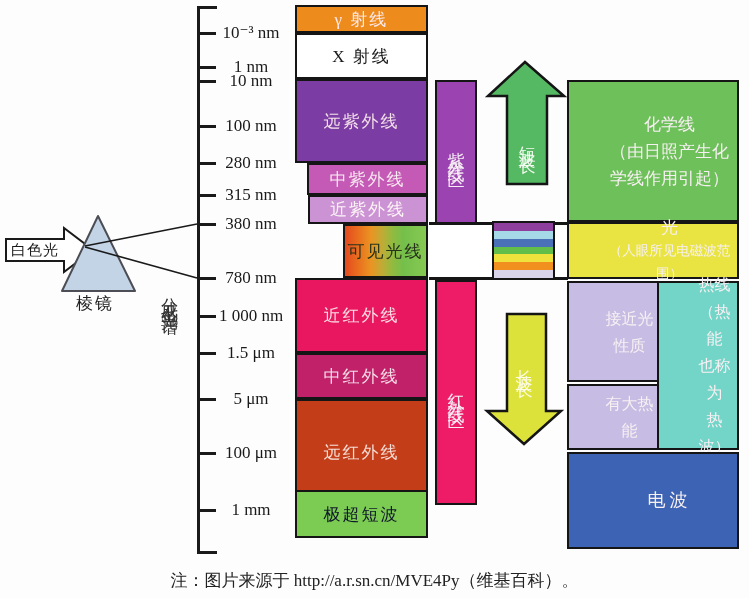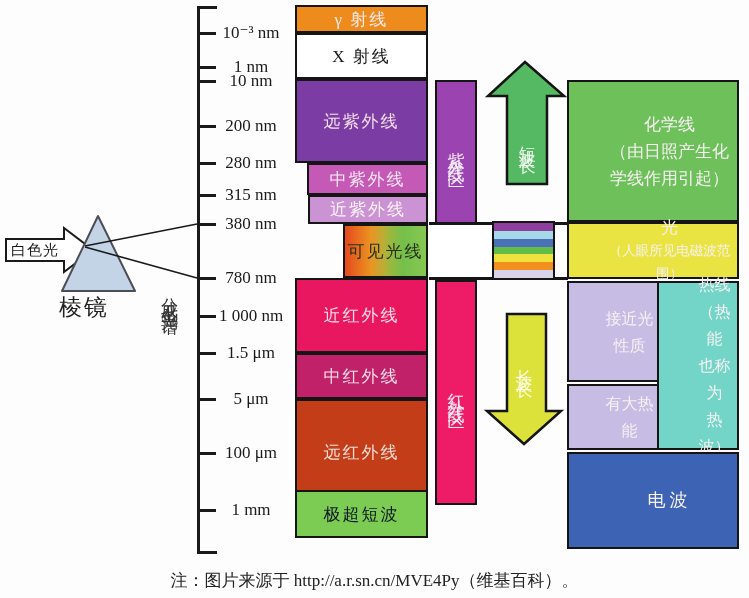--- a/index.html
+++ b/index.html
@@ -46,22 +46,22 @@
   #box-light{left:567px;top:222px;width:172px;height:57px;line-height:23px;}
   #box-light .sub{font-size:13.5px;letter-spacing:0;}
   #box-near-light{left:567px;top:281px;width:92px;height:101px;font-size:16px;}
   #box-heat-energy{left:567px;top:384px;width:92px;height:66px;font-size:16px;}
   #box-heat-ray{left:657px;top:281px;width:82px;height:169px;font-size:16px;line-height:27px;}
   #box-radio{left:567px;top:452px;width:172px;height:97px;font-size:18px;letter-spacing:4px;}
 
   
   #white-light-label{position:absolute;left:7px;top:239px;width:56px;height:22px;line-height:22px;
                      text-align:center;font-size:15px;color:#1a1a1a;letter-spacing:1px;}
-  #prism-label{position:absolute;left:56px;top:292px;width:56px;text-align:center;
-               font-size:23px;color:#222222;letter-spacing:2px;}
+  #prism-label{position:absolute;left:76px;top:292px;width:56px;text-align:left;
+               font-size:17px;color:#222222;letter-spacing:2px;}
   #split-label{position:absolute;left:158px;top:284px;writing-mode:vertical-rl;
                font-size:17px;letter-spacing:4px;color:#333333;}
 
   
   #note{position:absolute;left:0;right:0;top:569px;text-align:center;font-size:17px;color:#222222;}
 </style>
 </head>
 <body>
 
 <div id="canvas">
@@ -84,21 +84,21 @@
     <div class="axis-cap" style="top:6px;"></div>
     <div class="axis-cap" style="top:551px;"></div>
     <div id="axis-ticks">
         <div class="tick" style="top: 32px;"></div>
         <div class="tick-label" style="top: 22px;">10⁻³ nm</div>
         <div class="tick" style="top: 66px;"></div>
         <div class="tick-label" style="top: 56px;">1 nm</div>
         <div class="tick" style="top: 80px;"></div>
         <div class="tick-label" style="top: 70px;">10 nm</div>
         <div class="tick" style="top: 125px;"></div>
-        <div class="tick-label" style="top: 115px;">200 nm</div>
+        <div class="tick-label" style="top: 115px;">100 nm</div>
         <div class="tick" style="top: 162px;"></div>
         <div class="tick-label" style="top: 152px;">280 nm</div>
         <div class="tick" style="top: 194px;"></div>
         <div class="tick-label" style="top: 184px;">315 nm</div>
         <div class="tick" style="top: 223px;"></div>
         <div class="tick-label" style="top: 213px;">380 nm</div>
         <div class="tick" style="top: 277px;"></div>
         <div class="tick-label" style="top: 267px;">780 nm</div>
         <div class="tick" style="top: 315px;"></div>
         <div class="tick-label" style="top: 305px;">1 000 nm</div>

